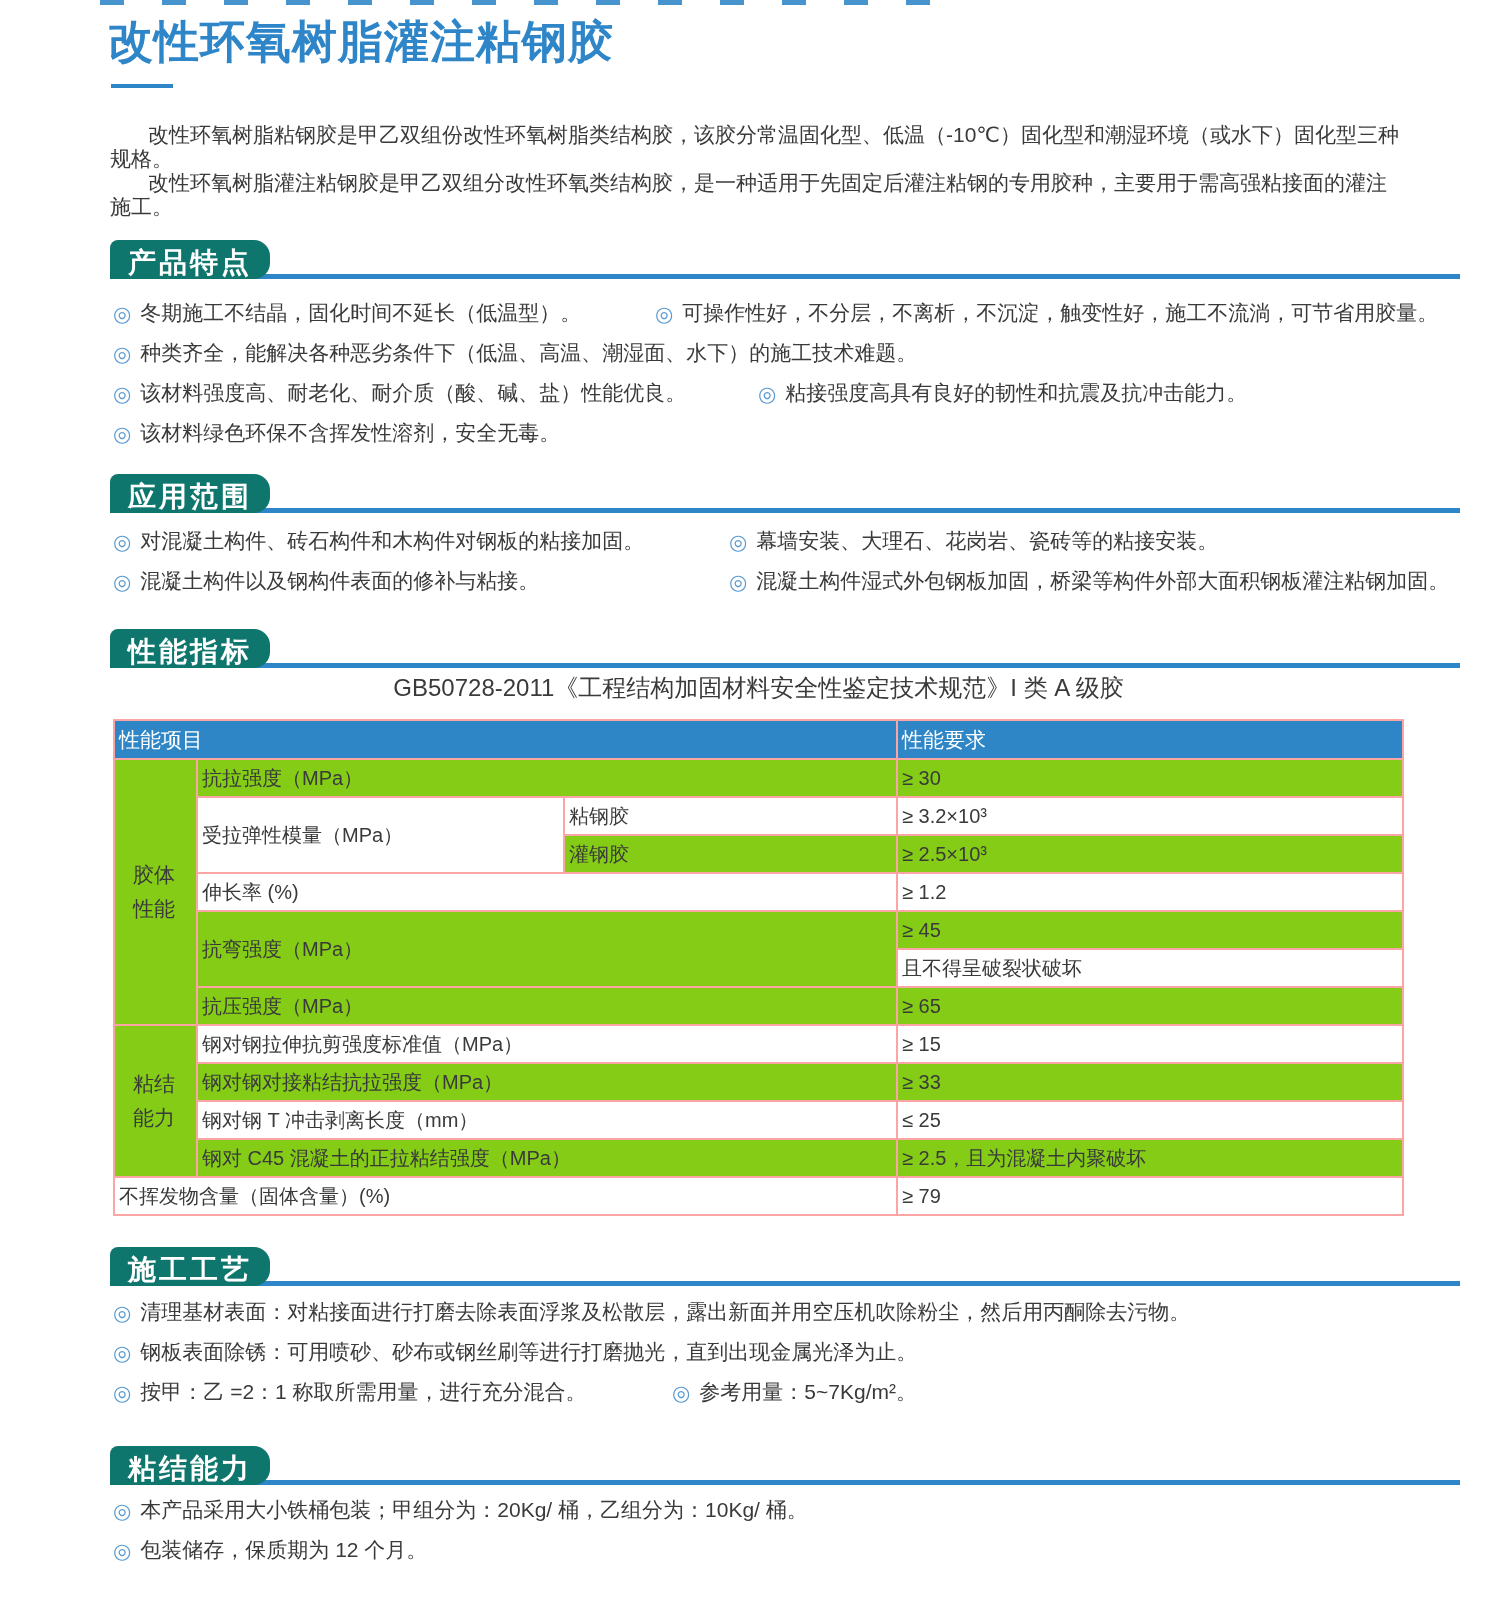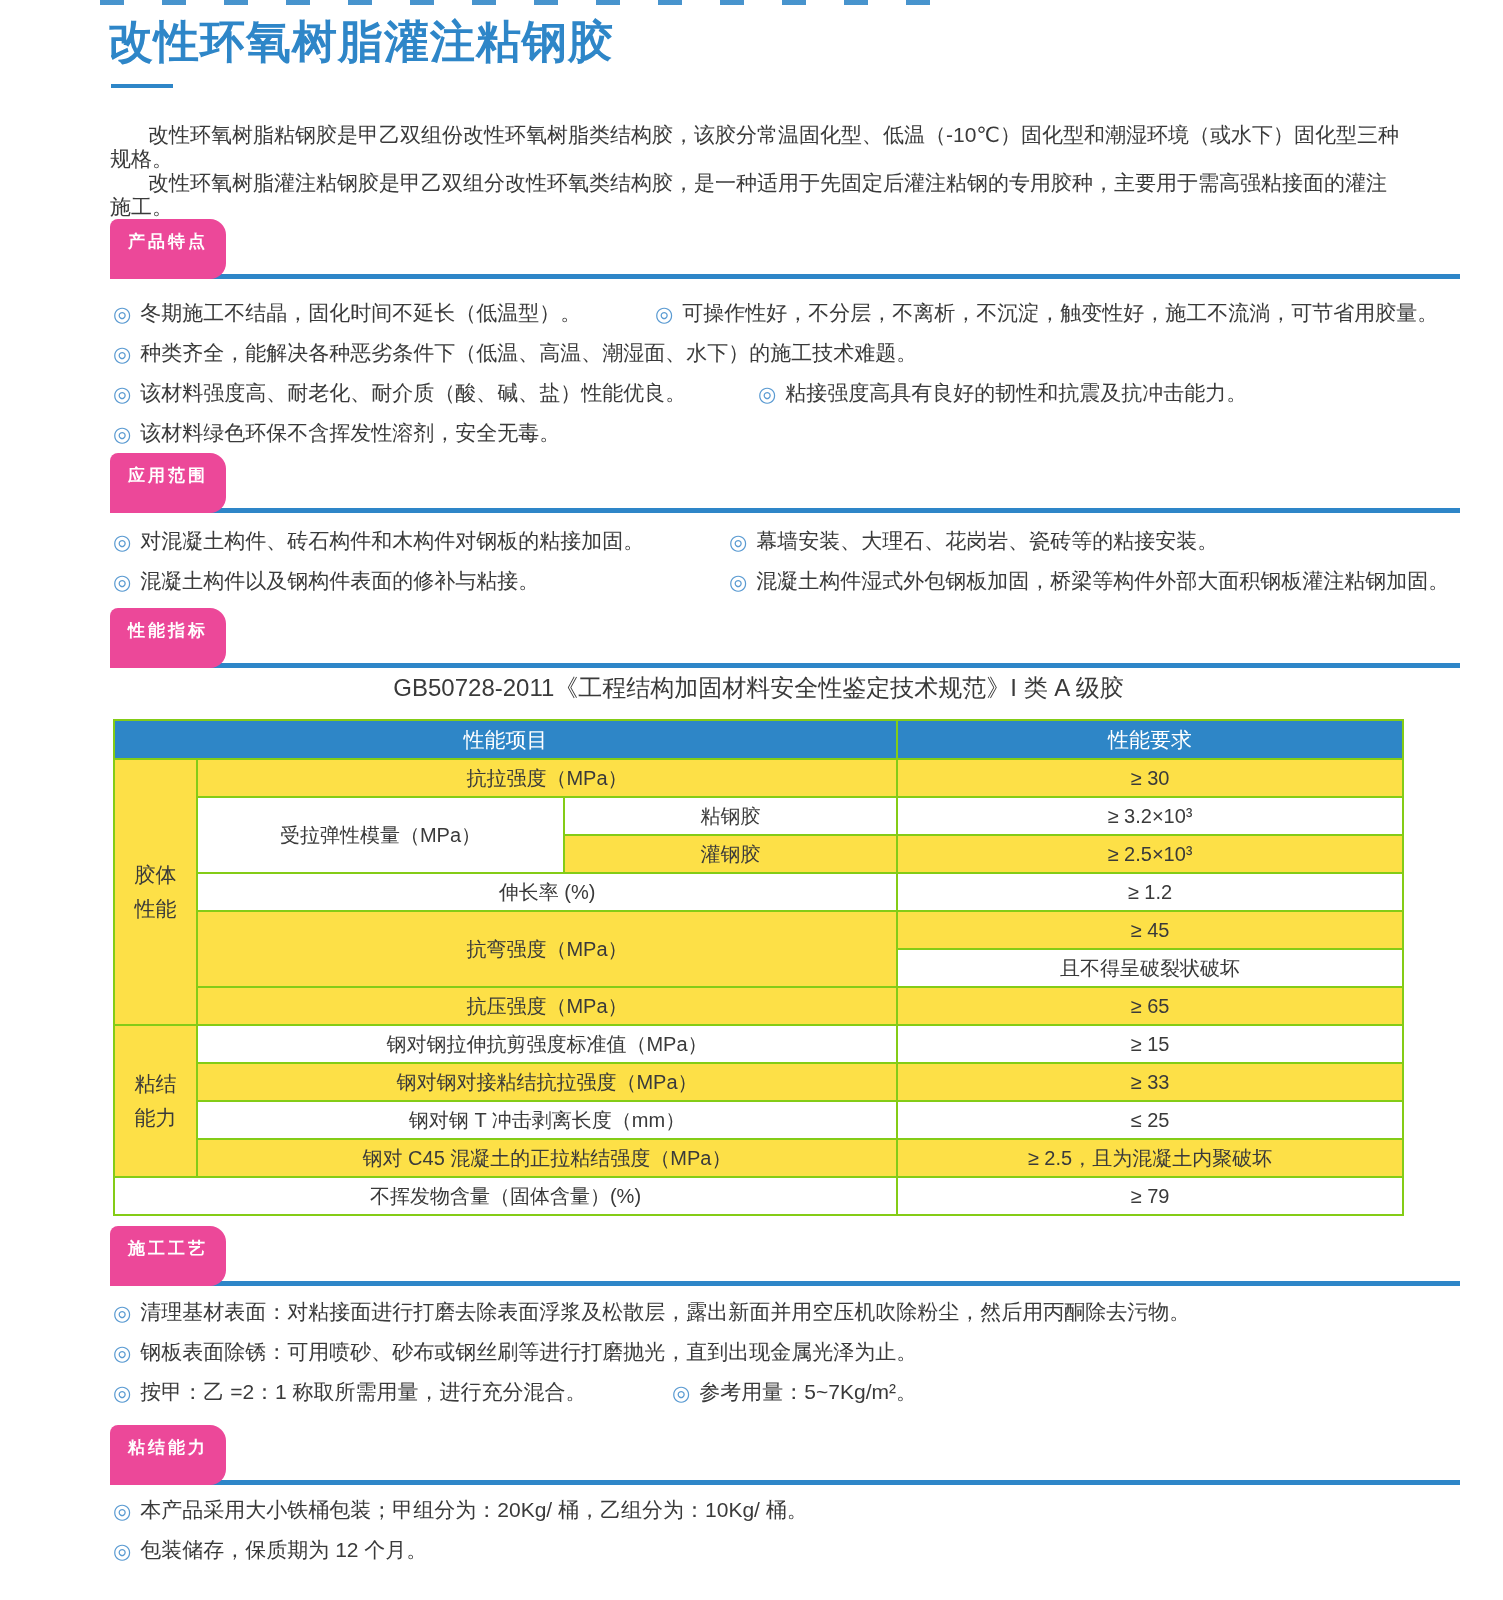--- a/index.html
+++ b/index.html
@@ -25,52 +25,52 @@
     position:absolute;top:84px;left:111px;width:62px;height:4px;background:#2e86c8;
   }
 
   .intro{position:absolute;top:123px;left:110px;width:1292px;}
   .intro p{margin:0;font-size:21px;line-height:24px;text-indent:38px;}
 
   
   .section-header{position:absolute;left:110px;width:1350px;height:46px;}
   .section-line{position:absolute;left:0;right:0;bottom:0;height:5px;background:#2e86c8;}
   .section-badge{
-    position:absolute;left:0;bottom:0;height:60px;line-height:45px;
-    padding:0 18px;background:#ec4899;color:#ffffff;
-    font-size:17px;font-weight:bold;letter-spacing:3px;text-align:center;
+    position:absolute;left:0;bottom:0;height:39px;line-height:45px;
+    padding:0 18px;background:#0f766e;color:#ffffff;
+    font-size:28px;font-weight:bold;letter-spacing:3px;text-align:center;
     border-radius:8px 16px 16px 0;
   }
 
   
   .bullets{position:absolute;left:113px;width:1300px;}
   .b-row{position:relative;height:40px;}
   .b-item{position:absolute;top:0;left:0;height:40px;display:flex;align-items:center;white-space:nowrap;}
   .b-icon{color:#5b9bd2;font-size:21px;margin-right:9px;line-height:1;}
   .b-text{font-size:21px;}
 
   
   .tbl-caption{
     position:absolute;top:672px;left:113px;width:1291px;
     text-align:center;font-size:24px;line-height:32px;color:#3a3a3a;
   }
   table.perf-table{
     position:absolute;top:719px;left:113px;width:1291px;
     border-collapse:collapse;table-layout:fixed;
   }
   table.perf-table td{
-    border:2px solid #84cc16;text-align:center;vertical-align:middle;
+    border:2px solid #fca5a5;vertical-align:middle;
     font-size:20px;height:36px;padding:0 4px;background:#ffffff;
     overflow:hidden;
     margin-left:40px;
   }
   table.perf-table tr.thead td{
     background:#2e86c7;color:#ffffff;height:37px;font-size:21px;
   }
-  table.perf-table td.gray{background:#fde047;}
+  table.perf-table td.gray{background:#84cc16;}
   table.perf-table td.group{
     word-break:break-all;line-height:34px;padding:0 18px;font-size:21px;
   }
 </style>
 </head>
 <body>
 
 <div class="page">
 
   <div class="top-clip"></div>

